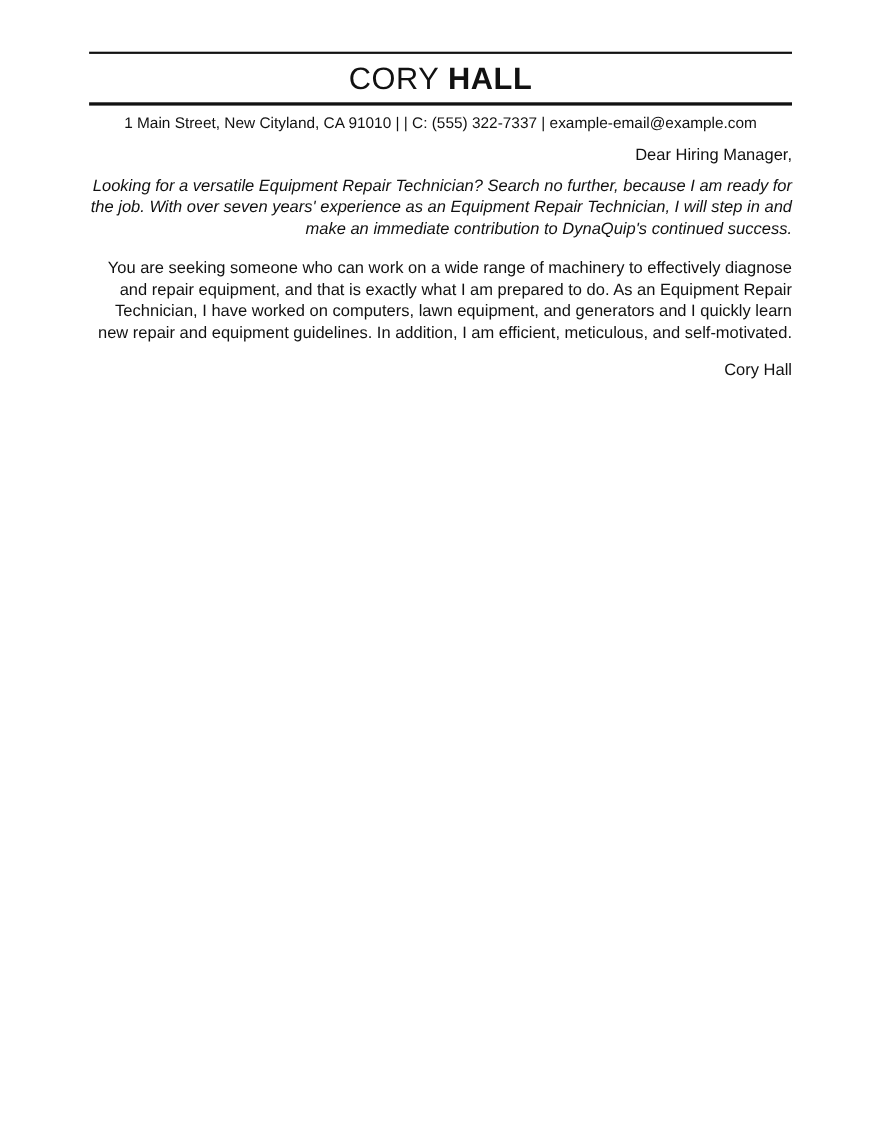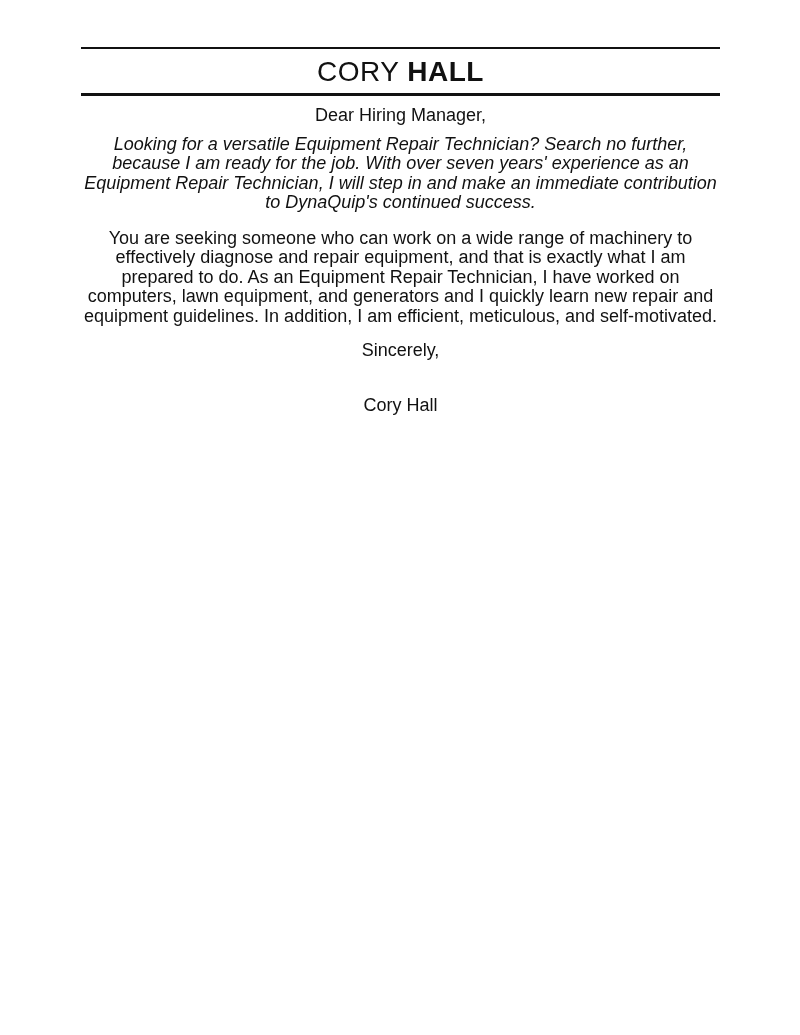--- a/index.html
+++ b/index.html
@@ -33,45 +33,45 @@
       color: #111111;
     }
     .name .last { font-weight: 700; }
     .contact {
       text-align: center;
       font-size: 14px;
       line-height: 19px;
       padding-top: 6px;
     }
     .letter-body {
-      font-size: 18px;
+      font-size: 15px;
       line-height: 19.5px;
-      text-align: center;
+      text-align: right;
     }
     .greeting  { margin: 10px 0 9px 0; }
     .para-1    { margin: 0 0 16px 0; font-style: italic; }
     .para-2    { margin: 0 0 15px 0; }
     .para-3    { margin: 0 0 6px 0; }
     .closing   { margin: 0 0 35px 0; }
     .signature { margin: 0; }
   </style>
 </head>
 <body>
 
 <div class="page">
   <div class="content">
 
     <header>
       <div class="rule rule-top"></div>
       <h1 class="name"><span>CORY</span> <span class="last">HALL</span></h1>
       <div class="rule rule-bottom"></div>
+      <div class="contact">1 Main Street, New Cityland, CA 91010 | | C: (555) 322-7337 | example-email@example.com</div>
     </header>
 
     <main class="letter-body">
       <p class="greeting">Dear Hiring Manager,</p>
       <p class="para-1">Looking for a versatile Equipment Repair Technician? Search no further, because I am ready for the job. With over seven years' experience as an Equipment Repair Technician, I will step in and make an immediate contribution to DynaQuip's continued success.</p>
       <p class="para-2">You are seeking someone who can work on a wide range of machinery to effectively diagnose and repair equipment, and that is exactly what I am prepared to do. As an Equipment Repair Technician, I have worked on computers, lawn equipment, and generators and I quickly learn new repair and equipment guidelines. In addition, I am efficient, meticulous, and self-motivated.</p>
-      <p class="closing">Sincerely,</p>
       <p class="signature">Cory Hall</p>
     </main>
 
   </div>
 </div>
 
 </body></html>

